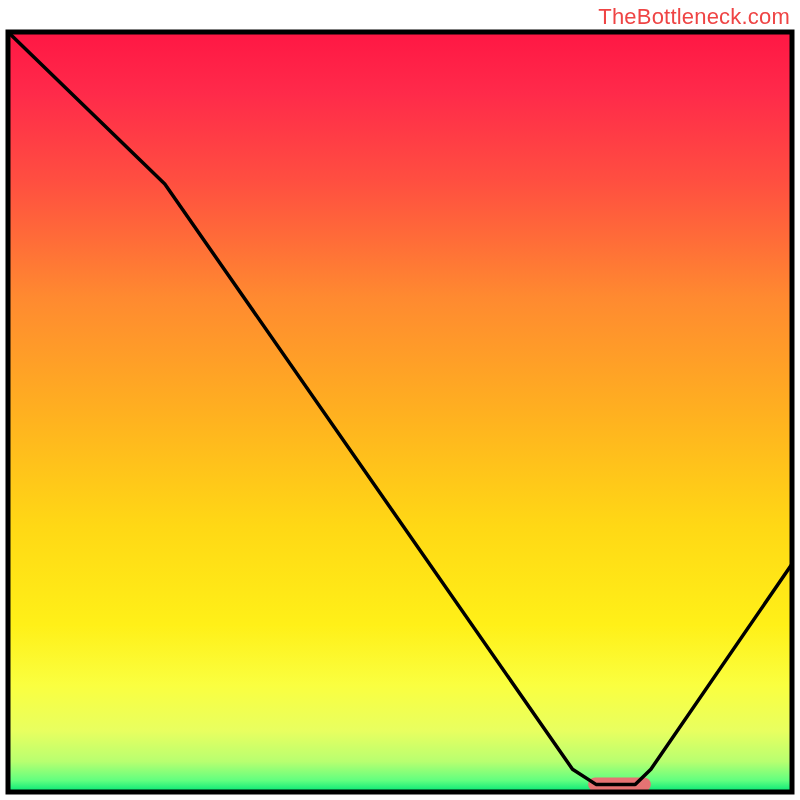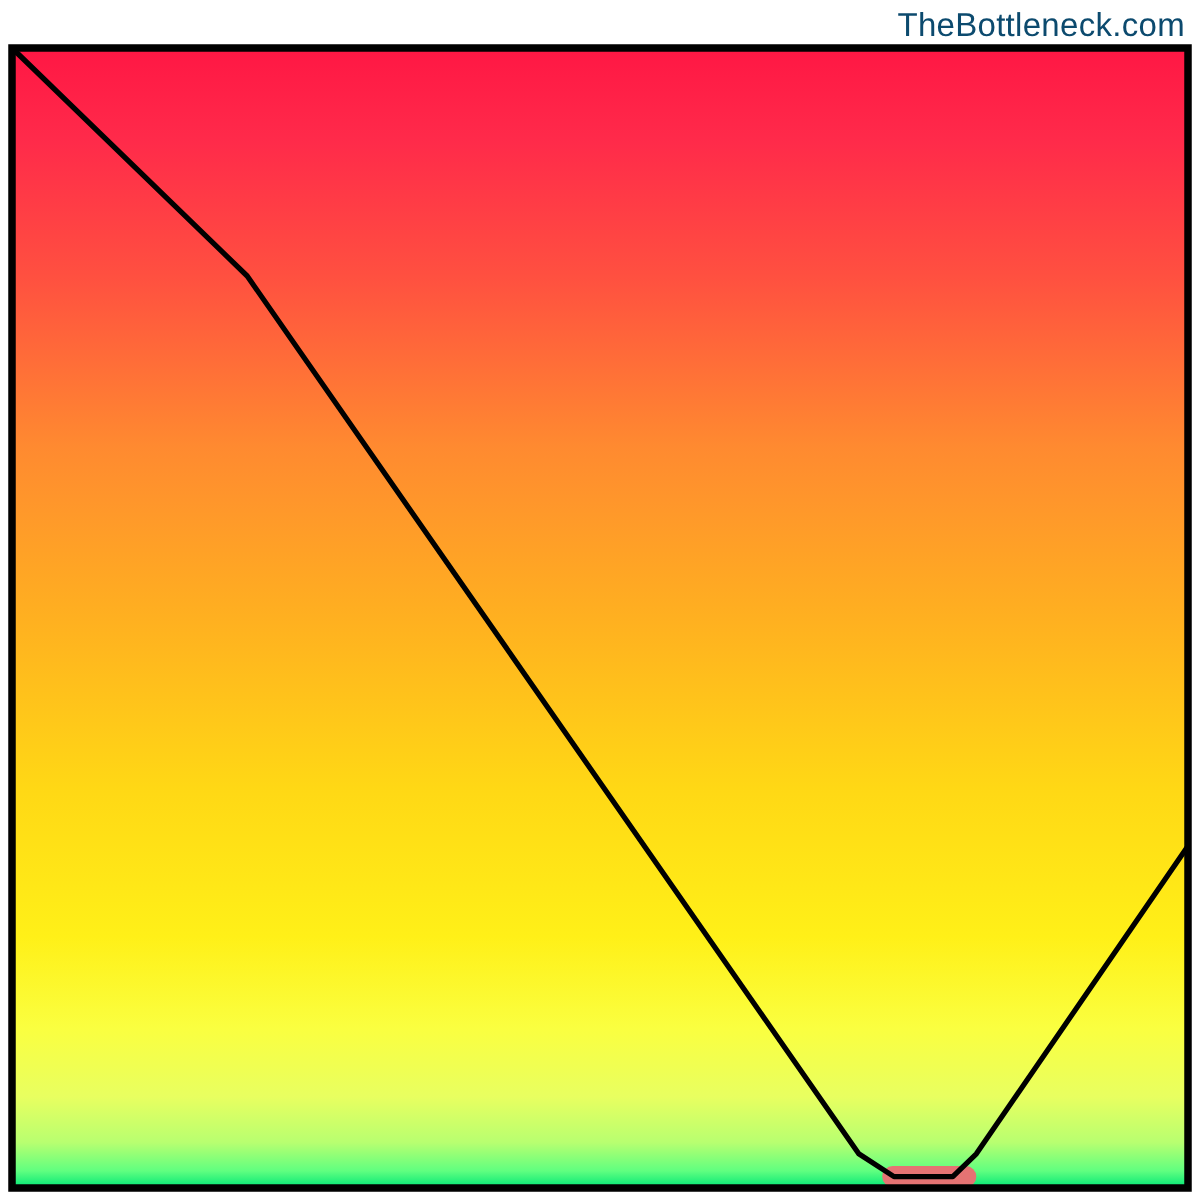--- a/index.html
+++ b/index.html
@@ -14,21 +14,21 @@
     width: 800px;
     height: 800px;
     position: relative;
   }
   .watermark {
     position: absolute;
     top: 4px;
     right: 10px;
     font-size: 22px;
     font-weight: 400;
-    color: #0c4a6e;
+    color: #ef4444;
     letter-spacing: 0.2px;
   }
   svg {
     position: absolute;
     top: 0;
     left: 0;
   }
 </style>
 </head>
 <body>

